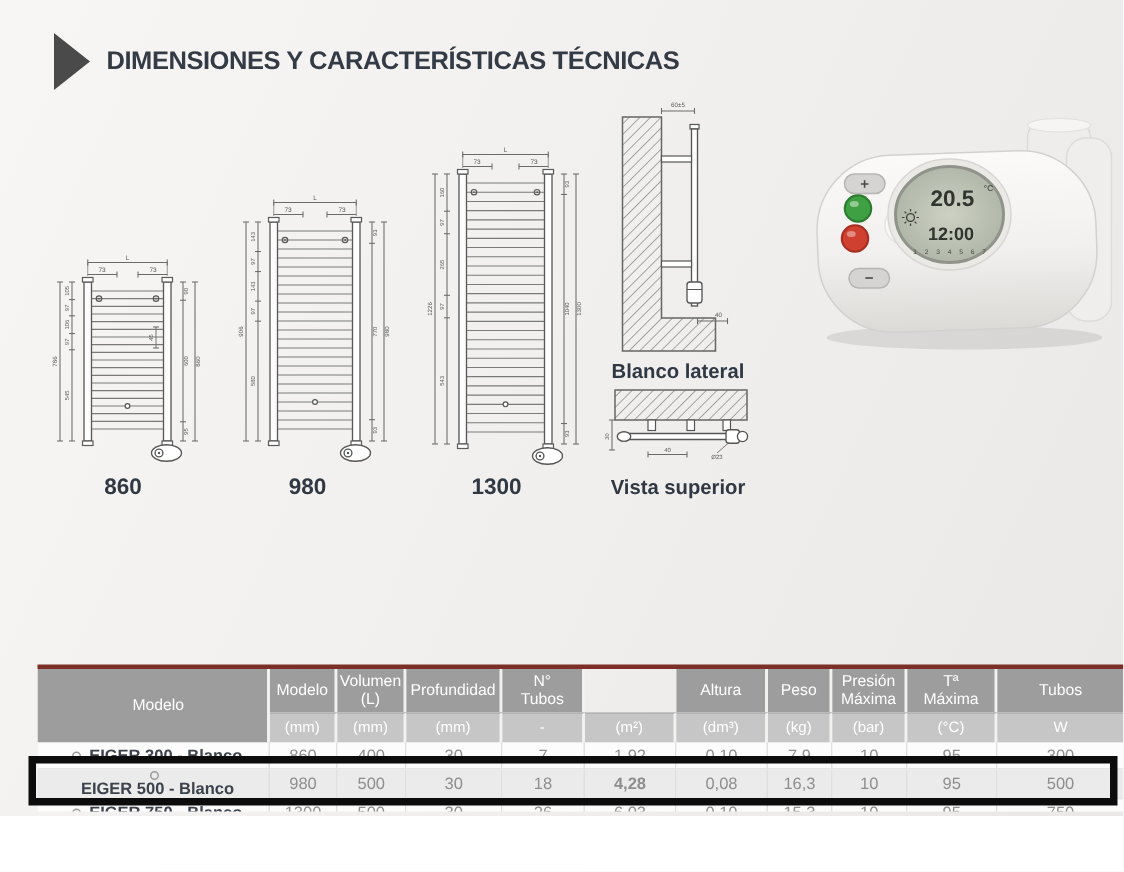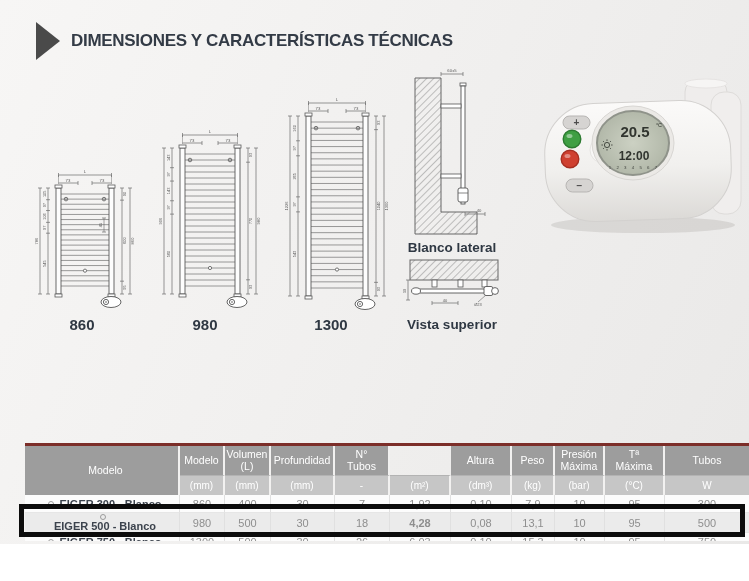--- a/index.html
+++ b/index.html
@@ -434,21 +434,21 @@
       <div class="c d-cell d-model hl" style="grid-area: 4 / 1;">
         <span class="bullet"></span>
         <span>EIGER 500 - Blanco</span>
       </div>
       <div class="c d-cell hl" style="grid-area: 4 / 2;">980</div>
       <div class="c d-cell hl" style="grid-area: 4 / 3;">500</div>
       <div class="c d-cell hl" style="grid-area: 4 / 4;">30</div>
       <div class="c d-cell hl" style="grid-area: 4 / 5;">18</div>
       <div class="c d-cell hl" style="grid-area: 4 / 6; font-weight: bold;">4,28</div>
       <div class="c d-cell hl" style="grid-area: 4 / 7;">0,08</div>
-      <div class="c d-cell hl" style="grid-area: 4 / 8;">13,1</div>
+      <div class="c d-cell hl" style="grid-area: 4 / 8;">16,3</div>
       <div class="c d-cell hl" style="grid-area: 4 / 9;">10</div>
       <div class="c d-cell hl" style="grid-area: 4 / 10;">95</div>
       <div class="c d-cell hl last" style="grid-area: 4 / 11;">500</div>
       <div class="c d-cell d-model" style="grid-area: 5 / 1;">
         <span class="bullet"></span>
         <span>EIGER 750 - Blanco</span>
       </div>
       <div class="c d-cell" style="grid-area: 5 / 2;">1300</div>
       <div class="c d-cell" style="grid-area: 5 / 3;">500</div>
       <div class="c d-cell" style="grid-area: 5 / 4;">30</div>

